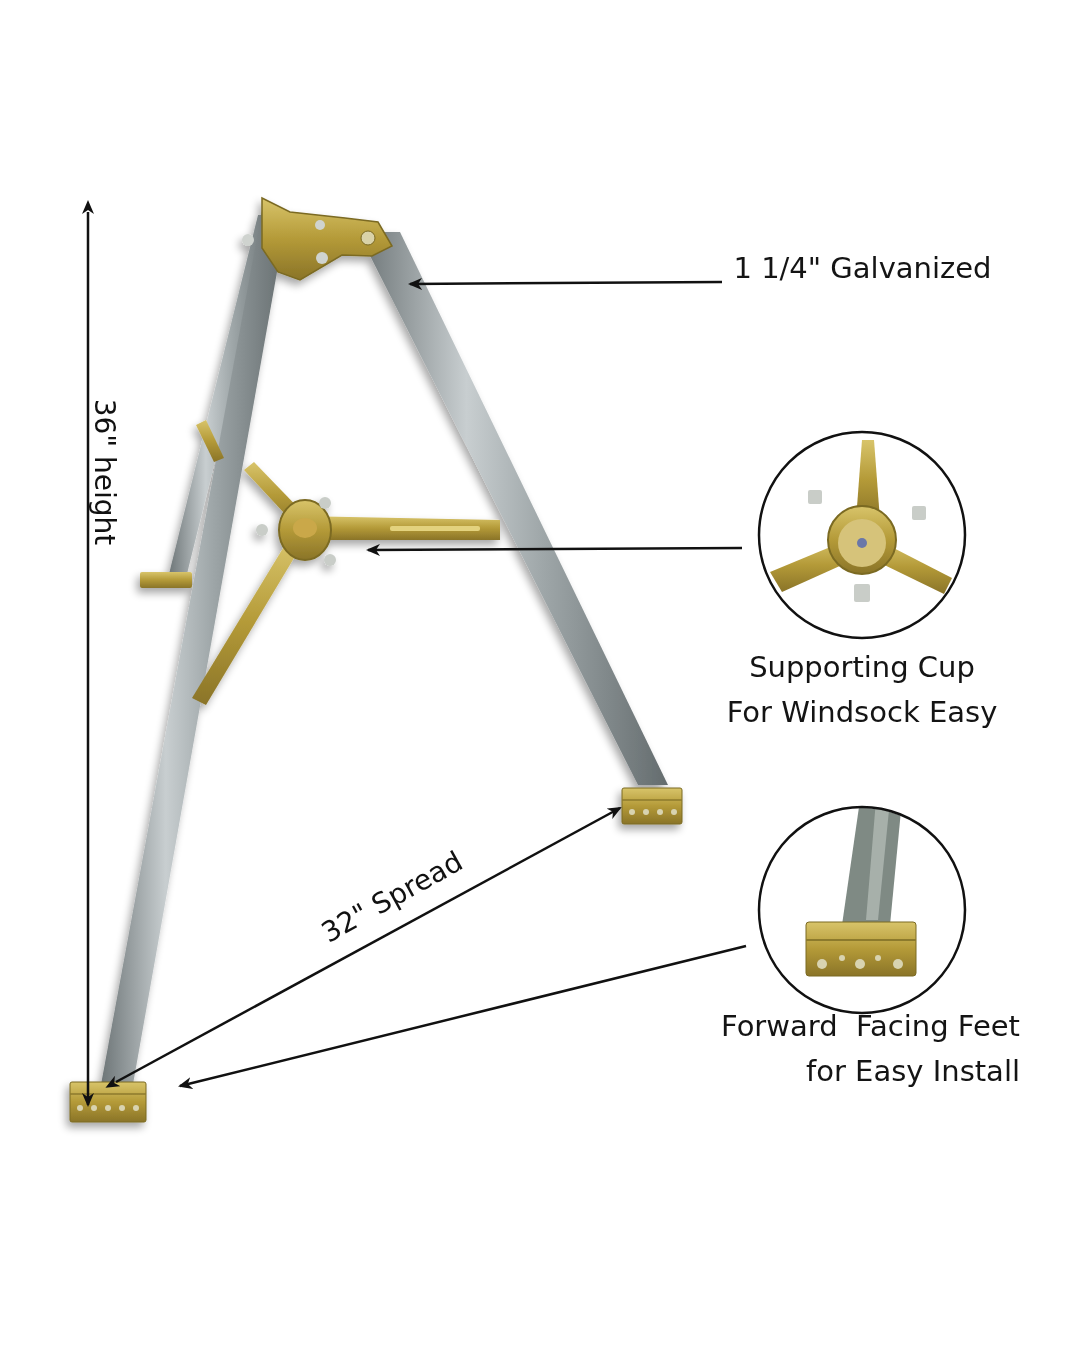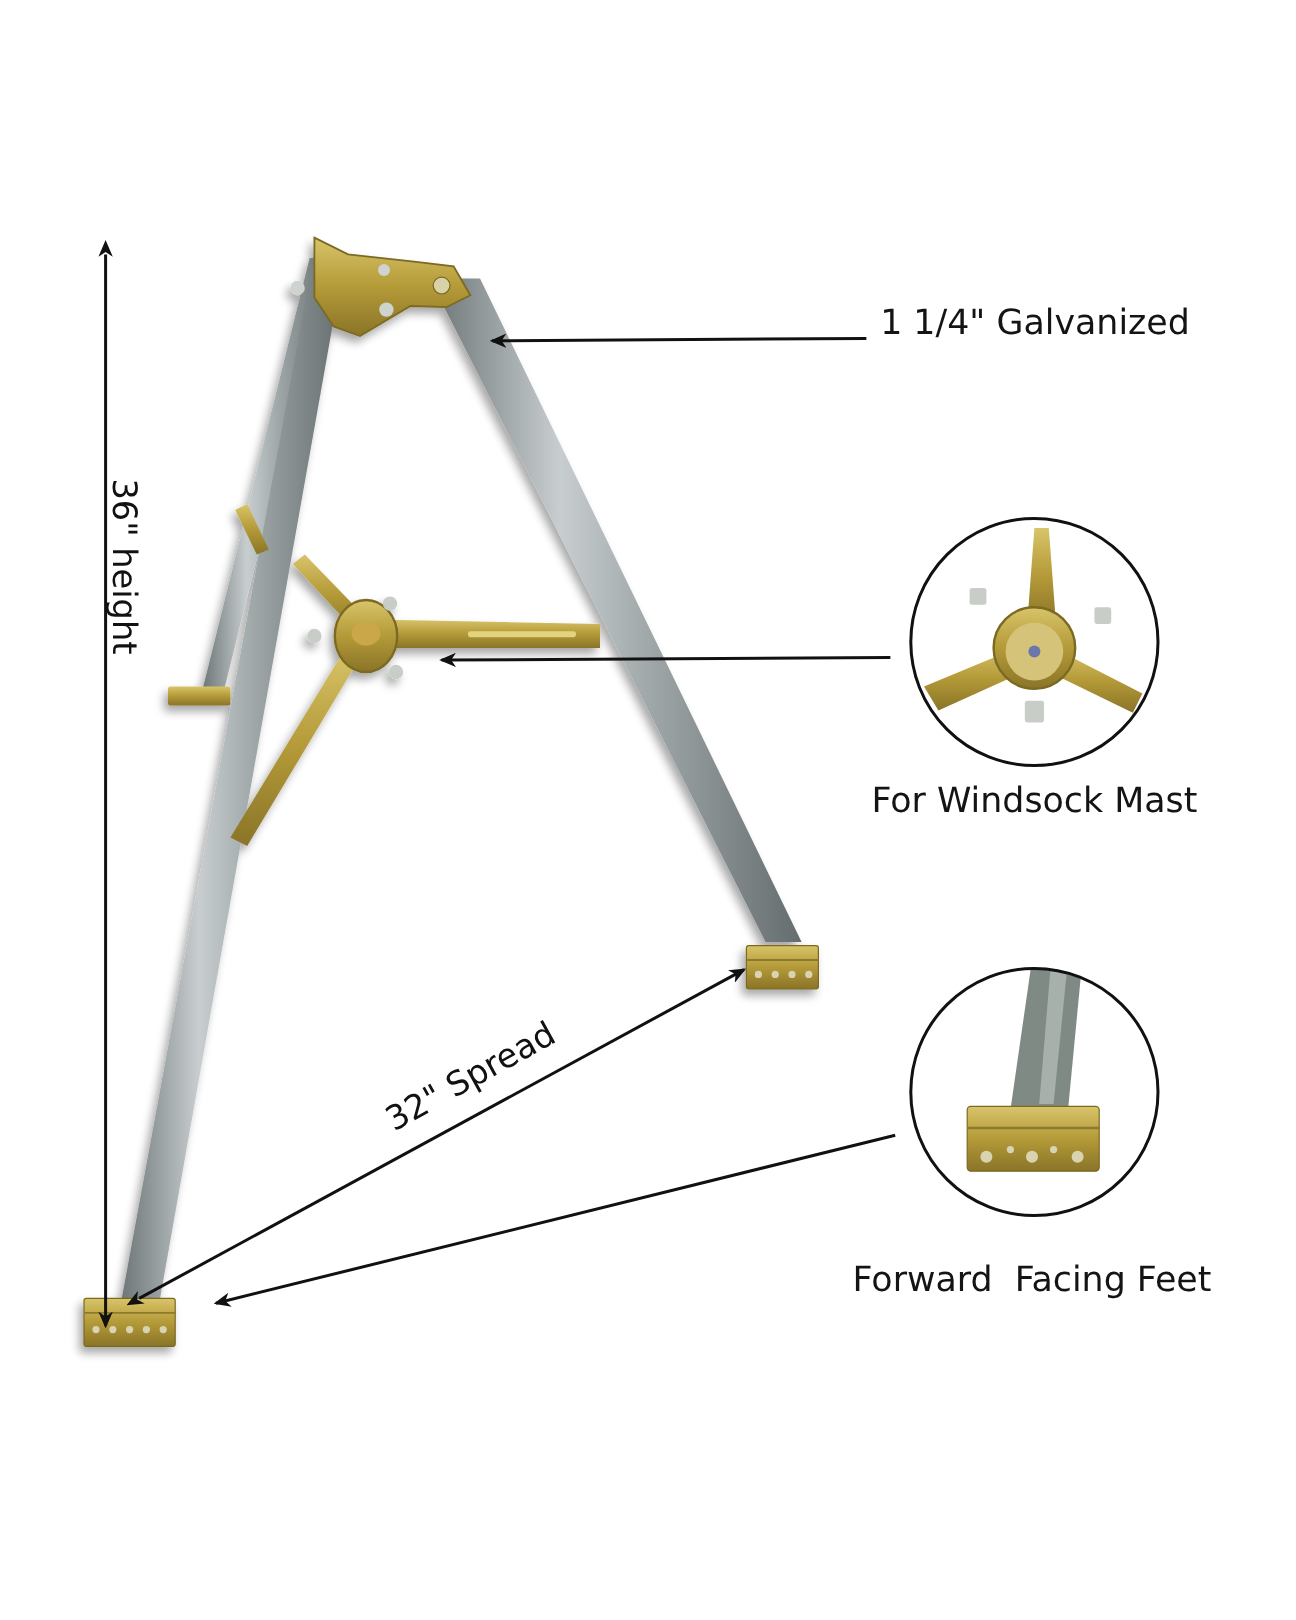--- a/index.html
+++ b/index.html
@@ -4,21 +4,21 @@
 <style>
   html, body { margin: 0; padding: 0; background: #ffffff; }
   body { width: 1080px; height: 1350px; position: relative; overflow: hidden;
          font-family: "DejaVu Sans", "Liberation Sans", sans-serif; color: #111; }
   svg.main { position: absolute; left: 0; top: 0; }
   .label { position: absolute; text-align: center; font-size: 29px; line-height: 45px;
            color: #141414; white-space: nowrap; }
   .label .line { display: block; }
   #lbl-steel { left: 725px; top: 246px; width: 275px; }
   #lbl-cup { left: 712px; top: 645px; width: 300px; }
-  #lbl-feet { left: 700px; top: 1044px; width: 320px; }
+  #lbl-feet { left: 700px; top: 1004px; width: 320px; text-align: right; }
   #lbl-height { position: absolute; left: 104px; top: 472px; font-size: 28px;
                 transform: translate(-50%, -50%) rotate(90deg); white-space: nowrap; }
   #lbl-spread { position: absolute; left: 392px; top: 897px; font-size: 28px;
                 transform: translate(-50%, -50%) rotate(-29deg); white-space: nowrap; }
 </style>
 </head>
 <body>
 
 <svg class="main" width="1080" height="1350" viewBox="0 0 1080 1350">
   <defs>
@@ -154,18 +154,20 @@
 </svg>
 
 <div id="lbl-height">36" height</div>
 <div id="lbl-spread">32" Spread</div>
 
 <div id="lbl-steel" class="label">
   <span class="line">1 1/4" Galvanized</span>
 </div>
 
 <div id="lbl-cup" class="label">
-  <span class="line">For Windsock Mast</span>
+  <span class="line">Supporting Cup</span>
+  <span class="line">For Windsock Easy</span>
 </div>
 
 <div id="lbl-feet" class="label">
   <span class="line" style="white-space:pre;">Forward  Facing Feet</span>
+  <span class="line">for Easy Install</span>
 </div>
 
 </body></html>

